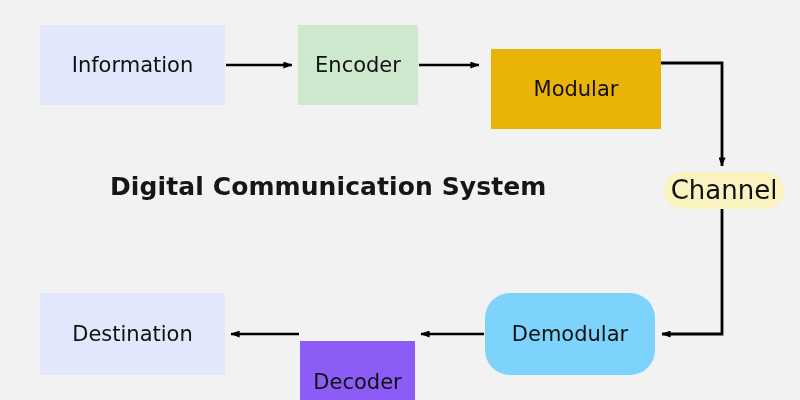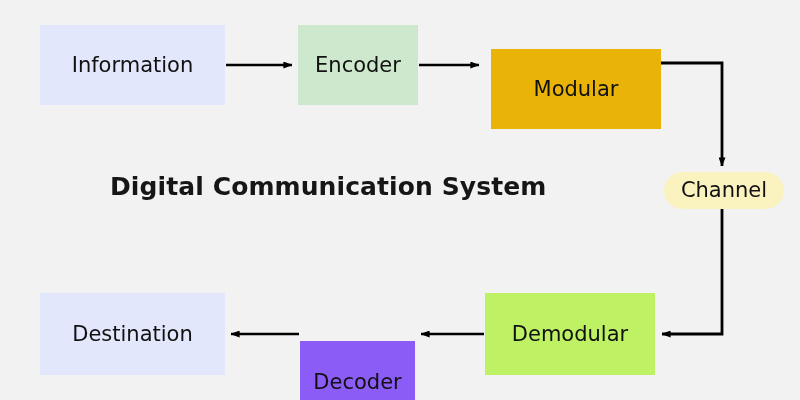--- a/index.html
+++ b/index.html
@@ -27,21 +27,21 @@
     color: #111111;
     line-height: 1.18;
     box-sizing: border-box;
     user-select: none;
   }
   .node.block {
     font-size: 21px;
     font-weight: 400;
   }
   .node.pill {
-    font-size: 21px;
+    font-size: 26px;
     font-weight: 400;
     border-radius: 999px;
   }
   #title {
     position: absolute;
     left: 110px;
     top: 172px;
     width: 500px;
     font-size: 25px;
     font-weight: 700;
@@ -100,21 +100,21 @@
       <span>Information</span><br>
     </span>
   </div>
 
   <div class="node block" id="n-encoder" style="left: 298px; top: 25px; width: 120px; height: 80px; background: rgb(205, 232, 205);">Encoder</div>
 
   <div class="node block" id="n-modular" style="left: 491px; top: 25px; width: 170px; height: 80px; background: #eab308; margin-top: 24px;">Modular</div>
 
   <div class="node pill" id="n-channel" style="left: 664px; top: 172px; width: 120px; height: 37px; background: rgb(250, 243, 192);">Channel</div>
 
-  <div class="node block" id="n-demodular" style="left: 485px; top: 293px; width: 170px; height: 82px; background: #bef264;">Demodular</div>
+  <div class="node block" id="n-demodular" style="left: 485px; top: 293px; width: 170px; height: 82px; background: #7dd3fc; border-radius: 25px;">Demodular</div>
 
   <div class="node block" id="n-decoder" style="left: 300px; top: 293px; width: 115px; height: 82px; background: #8b5cf6; margin-top: 48px;">Decoder</div>
 
   <div class="node block" id="n-destination" style="left: 40px; top: 293px; width: 185px; height: 82px; background: rgb(227, 231, 252); text-align: center;">Destination</div>
 
   <div id="title">Digital Communication System</div>
 
 </div>
 
 </body></html>

